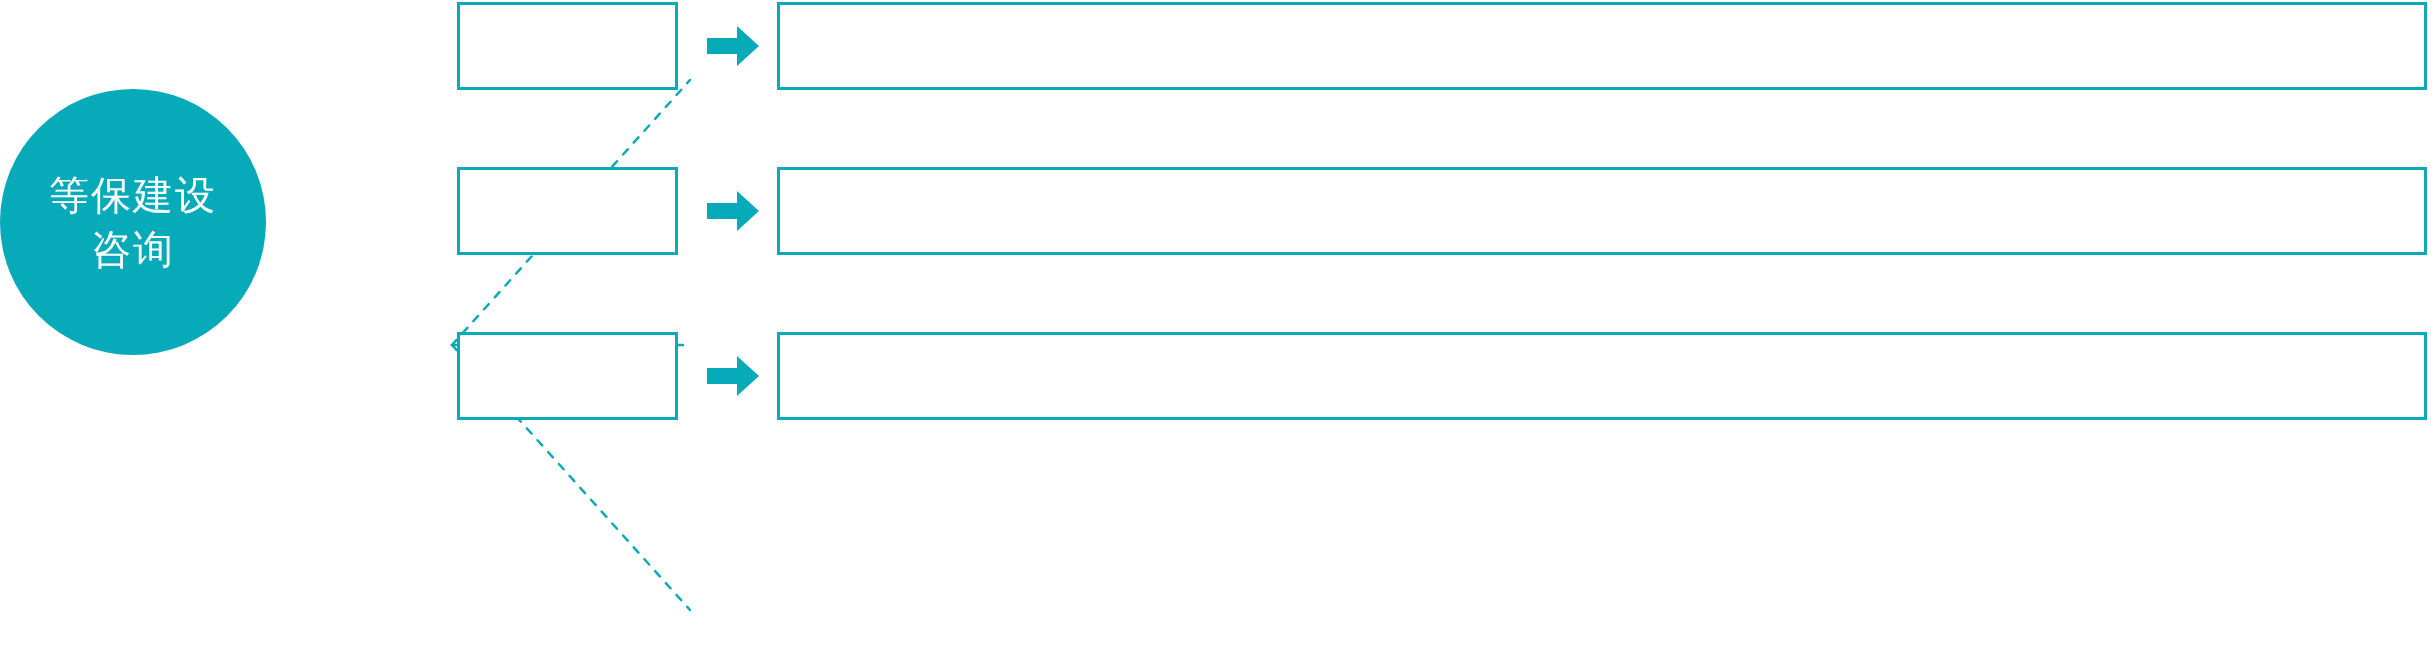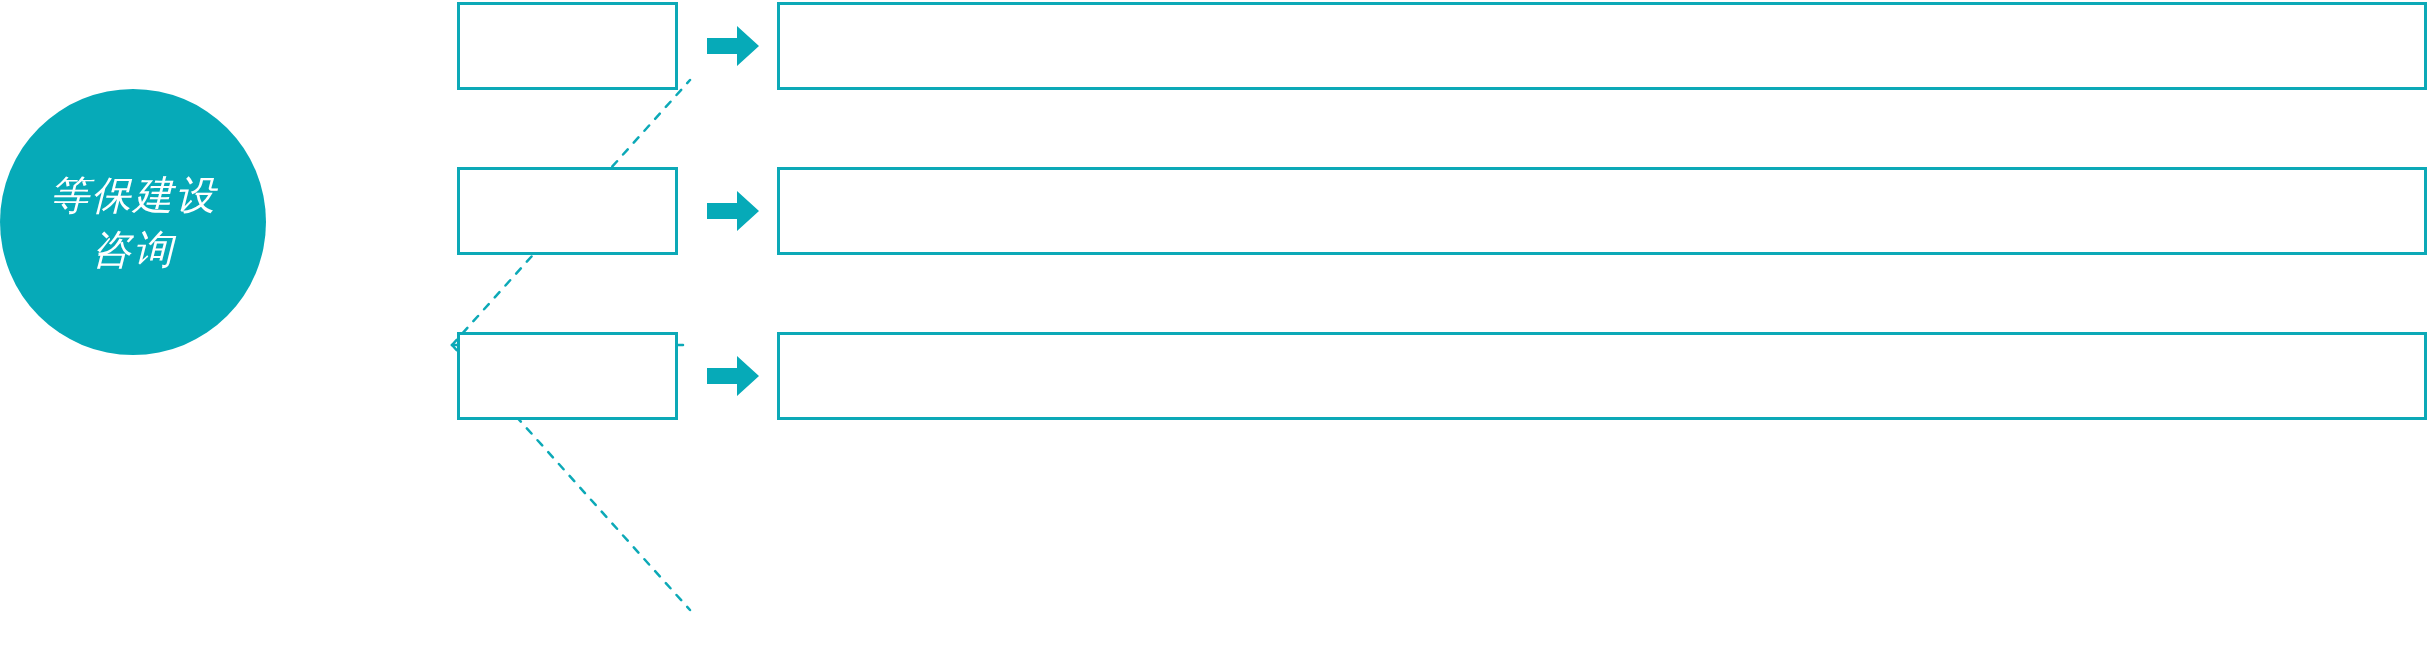--- a/index.html
+++ b/index.html
@@ -35,21 +35,20 @@
     justify-content: center;
     box-sizing: border-box;
   }
   .hub-line {
     color: #ffffff;
     font-size: 40px;
     line-height: 1.35;
     letter-spacing: 2px;
     white-space: nowrap;
     font-weight: 400;
-    font-style: italic;
   }
 
   
   .connectors {
     position: absolute;
     left: 0;
     top: 0;
     width: 2434px;
     height: 655px;
     pointer-events: none;

